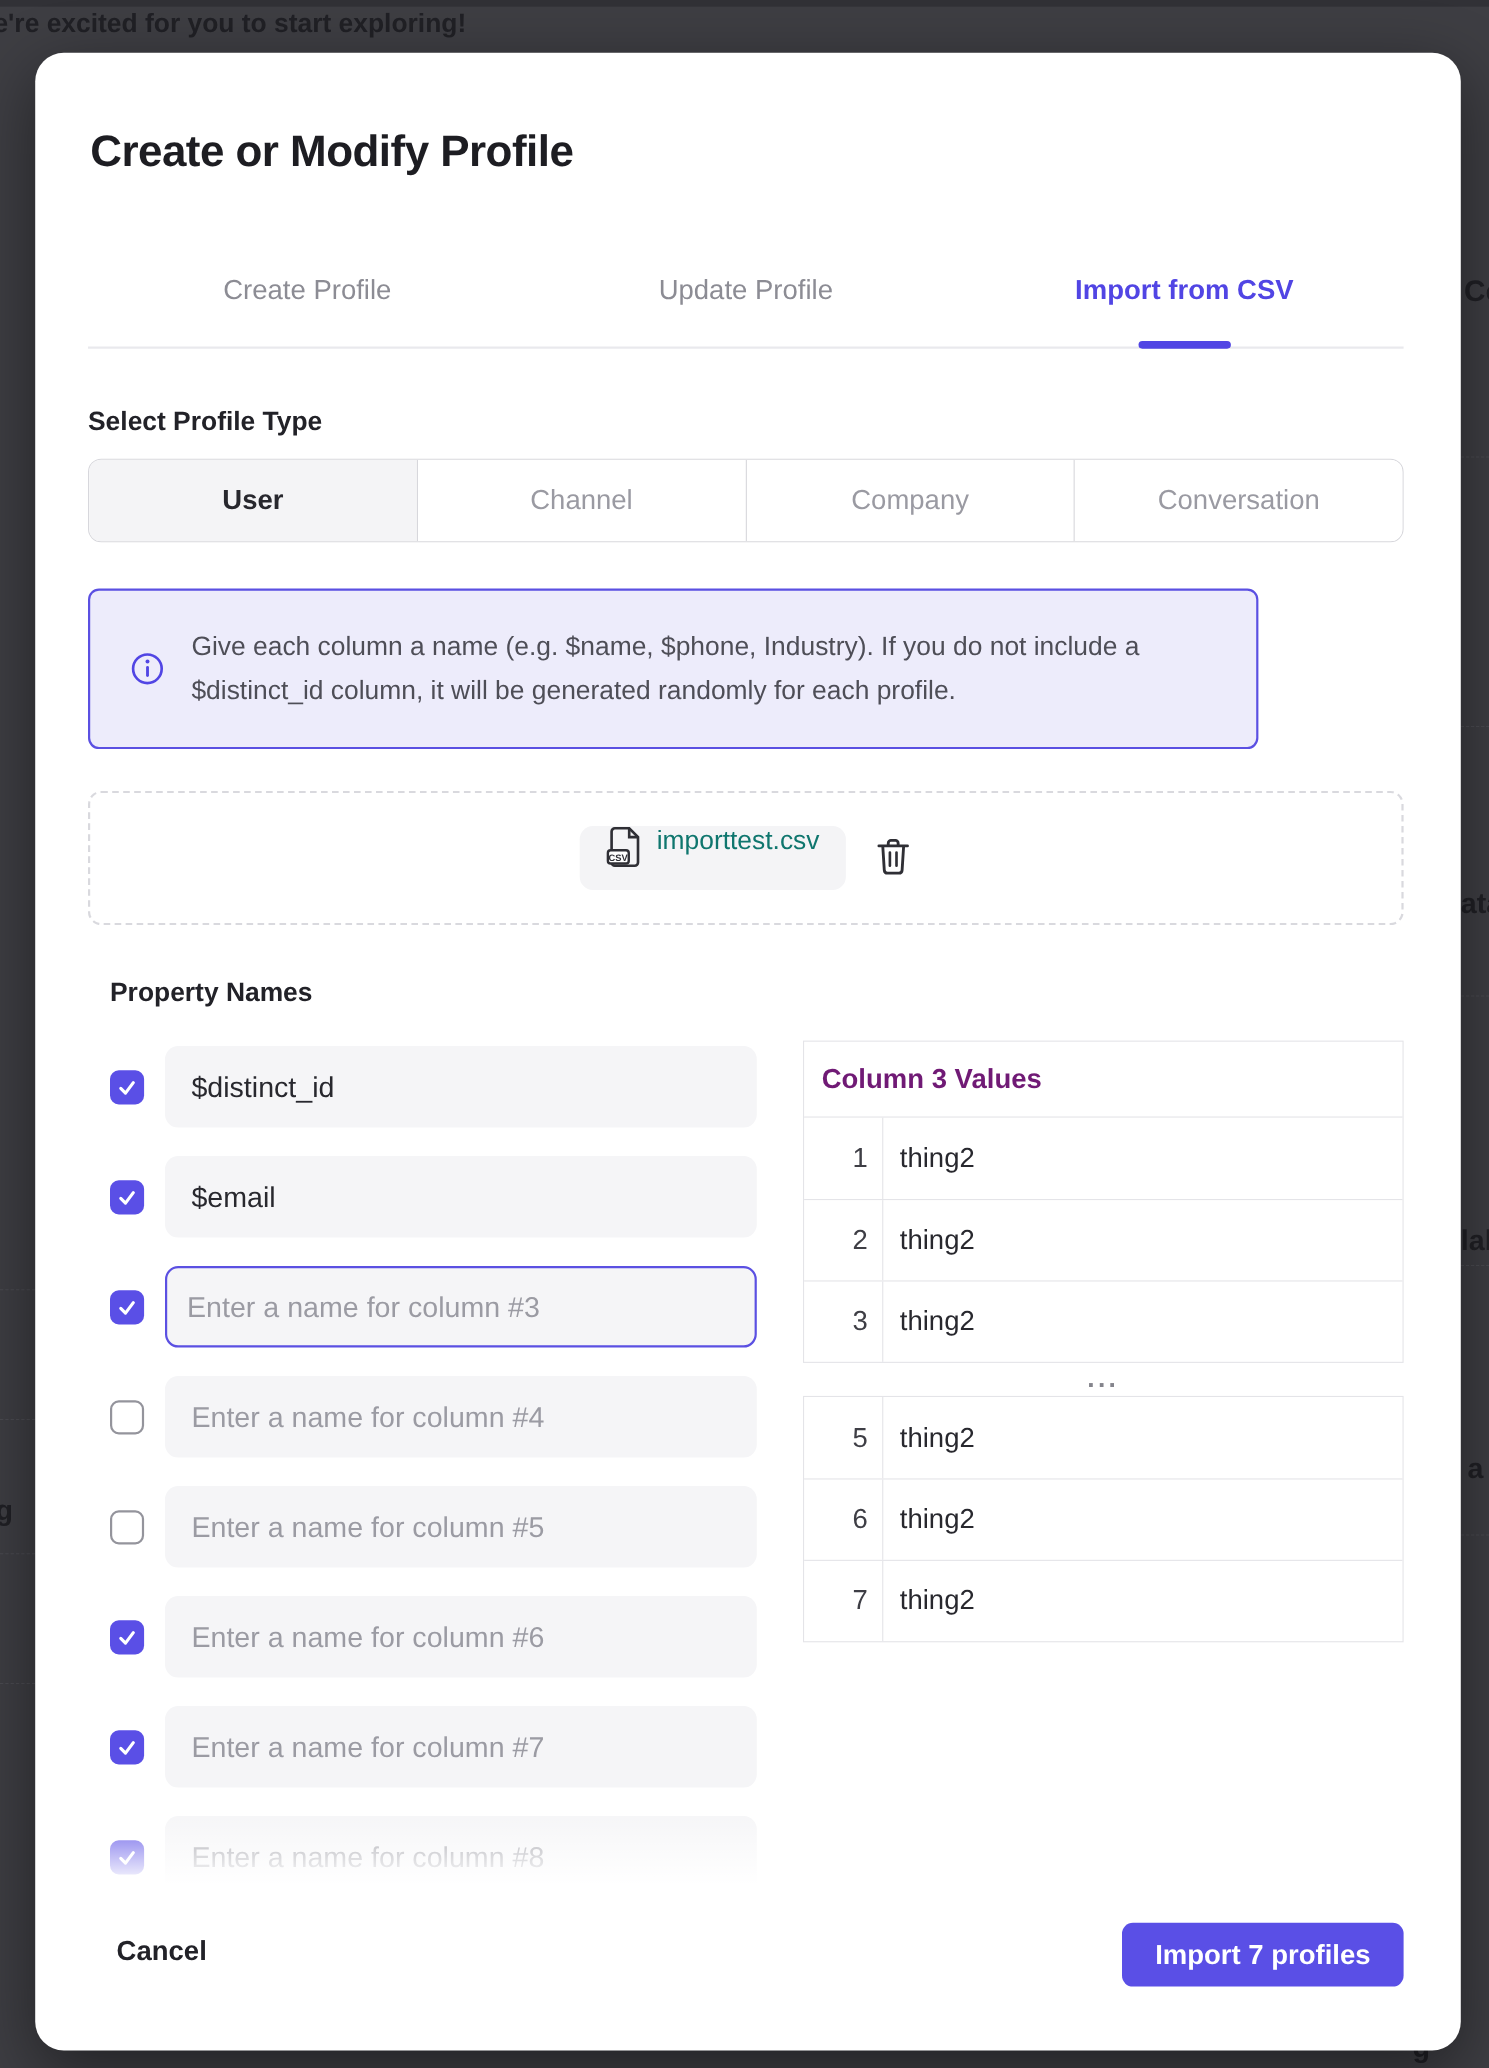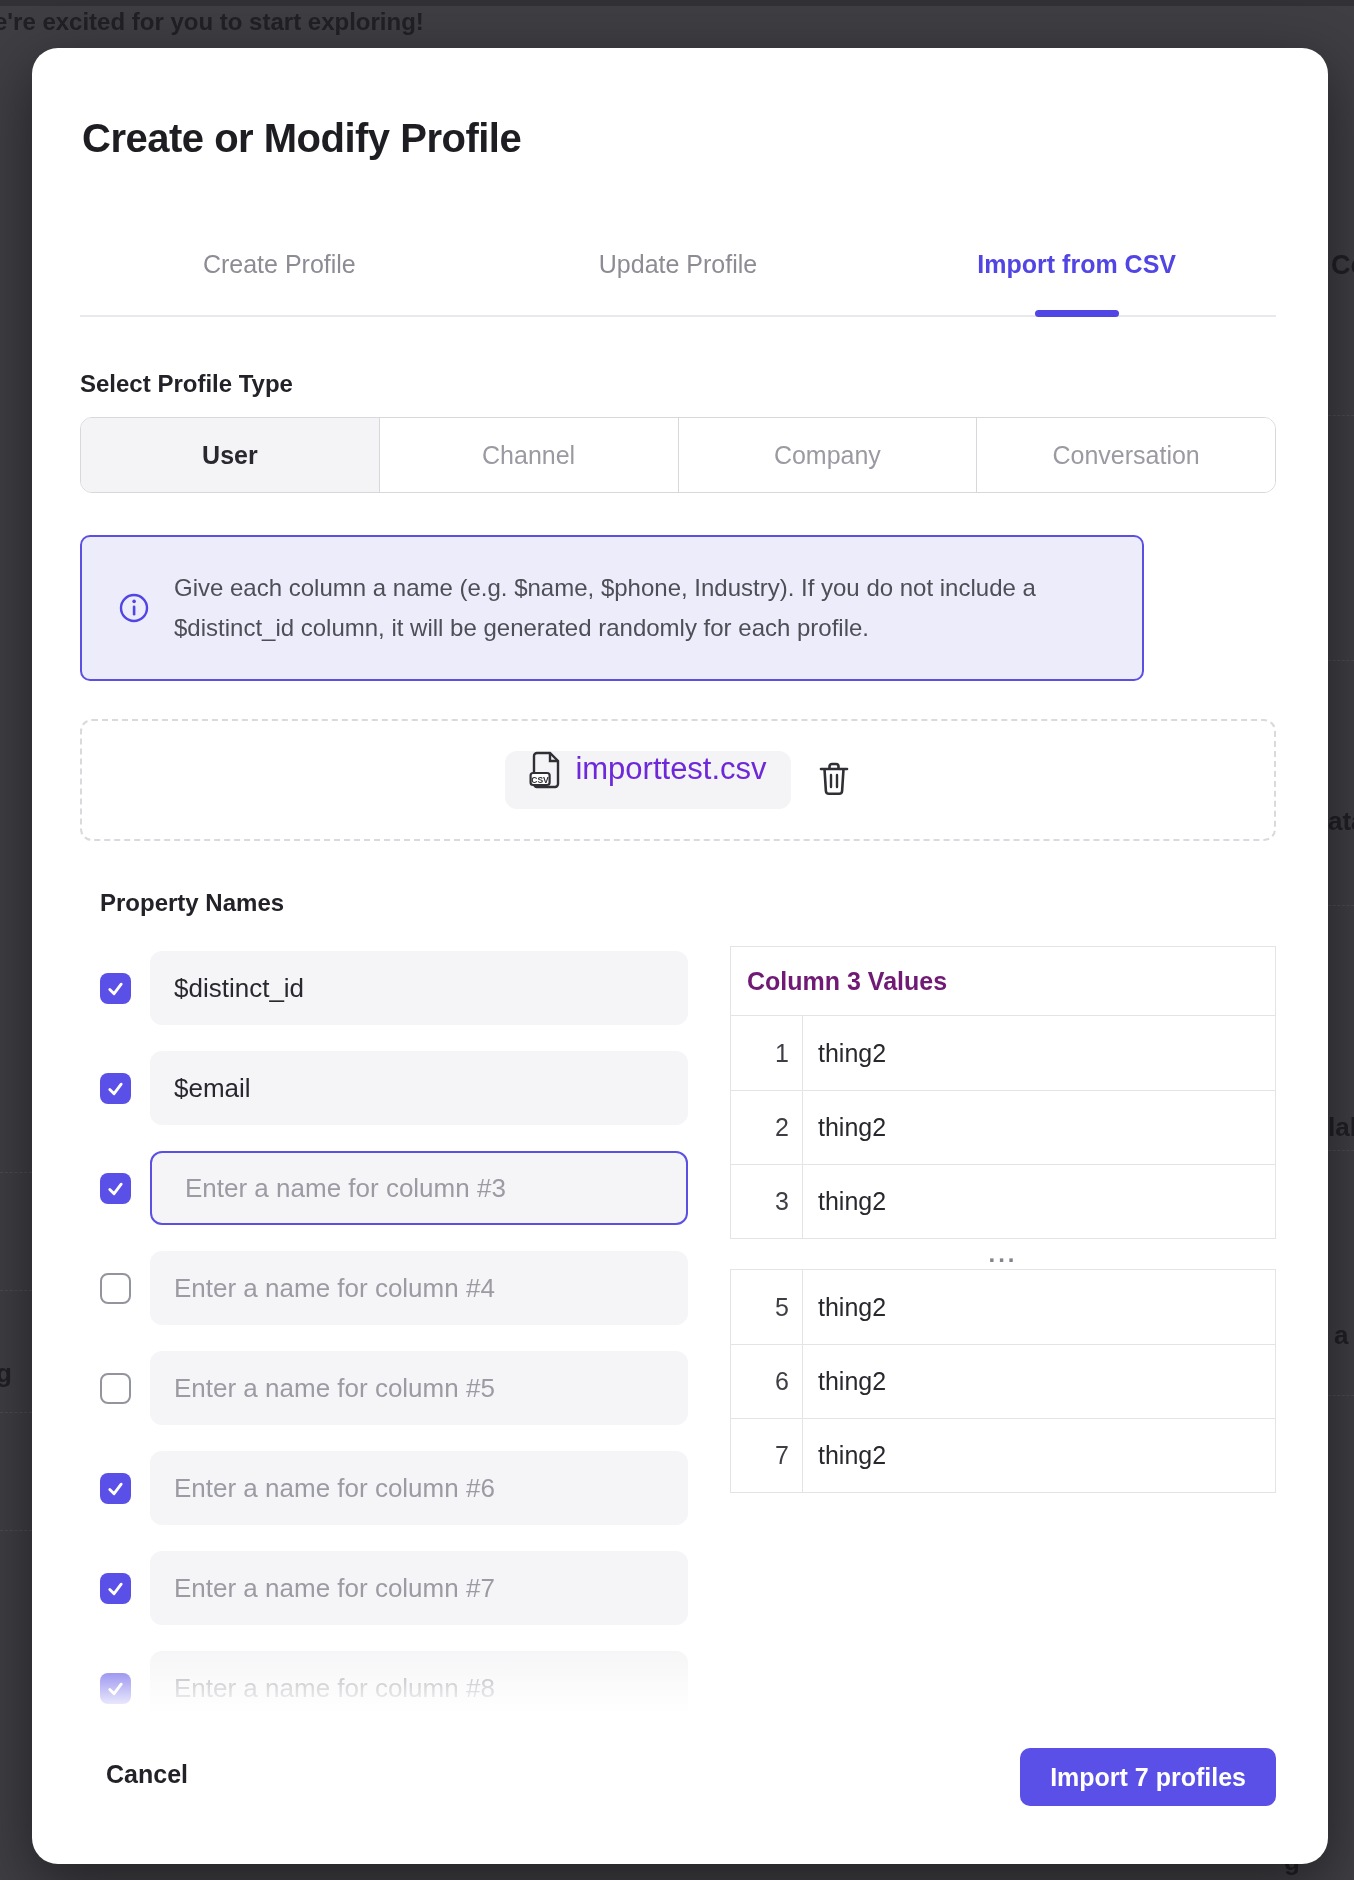--- a/index.html
+++ b/index.html
@@ -42,35 +42,35 @@
   .info-box { left:48px; top:487px; width:1064px; height:146px; background:#edecfb;
               border:2px solid #5b50e2; border-radius:10px; display:flex; align-items:center; }
   .info-icon { position:relative; margin-left:36px; width:32px; height:32px; flex:0 0 32px; }
   .info-text { position:relative; margin-left:24px; width:930px; font-size:24px; line-height:40px; color:#4e4e57; }
   
   .dropzone { left:48px; top:671px; width:1196px; height:122px; border:2px dashed #d9d9de;
               border-radius:12px; display:flex; align-items:center; justify-content:center; }
   .file-chip { position:relative; height:58px; background:#f4f4f6; border-radius:12px;
                display:flex; padding:0 24px; }
   .file-chip .csv-icon { position:relative; width:32px; height:38px; }
-  .file-chip .file-name { position:relative; margin-left:14px; font-size:31px; color:#6d28d9; }
+  .file-chip .file-name { position:relative; margin-left:14px; font-size:24px; color:#0f766e; }
   .trash-btn { position:relative; margin-left:26px; width:34px; height:38px; background:none; border:none; cursor:pointer; }
   .trash-btn svg { position:relative; }
   
   .lbl-props { left:68px; top:841px; }
   .prop-row { left:48px; width:640px; height:74px; }
   .prop-row * { position:absolute; }
   .checkbox { left:20px; top:22px; width:31px; height:31px; border-radius:8px; cursor:pointer;
               display:flex; align-items:center; justify-content:center; }
   .checkbox.checked { background:#5a4fe6; }
   .checkbox.unchecked { background:#ffffff; border:2px solid #94949c; }
   .prop-input { left:70px; top:0; width:538px; height:74px; border:none; border-radius:12px;
                 background:#f5f5f7; font-family:inherit; font-size:26px; color:#28282e; padding:0 24px; outline:none; }
   .prop-input::placeholder { color:#9b9ba3; }
-  .prop-input.focused { border:2px solid #5b50e2; padding:0 33px; }
+  .prop-input.focused { border:2px solid #5b50e2; padding:0 18px; }
   .fade-out { left:36px; top:1596px; width:680px; height:112px; z-index:3;
               background:linear-gradient(to bottom, rgba(255,255,255,0) 0%, #ffffff 62%, #ffffff 100%); }
   
   .preview { left:698px; top:898px; width:546px; }
   .ptable { position:relative; width:546px; border:1px solid #e4e4e8; background:#fff; }
   .pheader { position:relative; height:69px; border-bottom:1px solid #e4e4e8; display:flex; align-items:center;
              padding-left:16px; font-size:25px; font-weight:600; color:#701a75; }
   .prow { position:relative; height:74px; display:flex; }
   .prow + .prow { border-top:1px solid #e4e4e8; }
   .pnum { position:relative; width:72px; border-right:1px solid #e4e4e8; display:flex; align-items:center;

